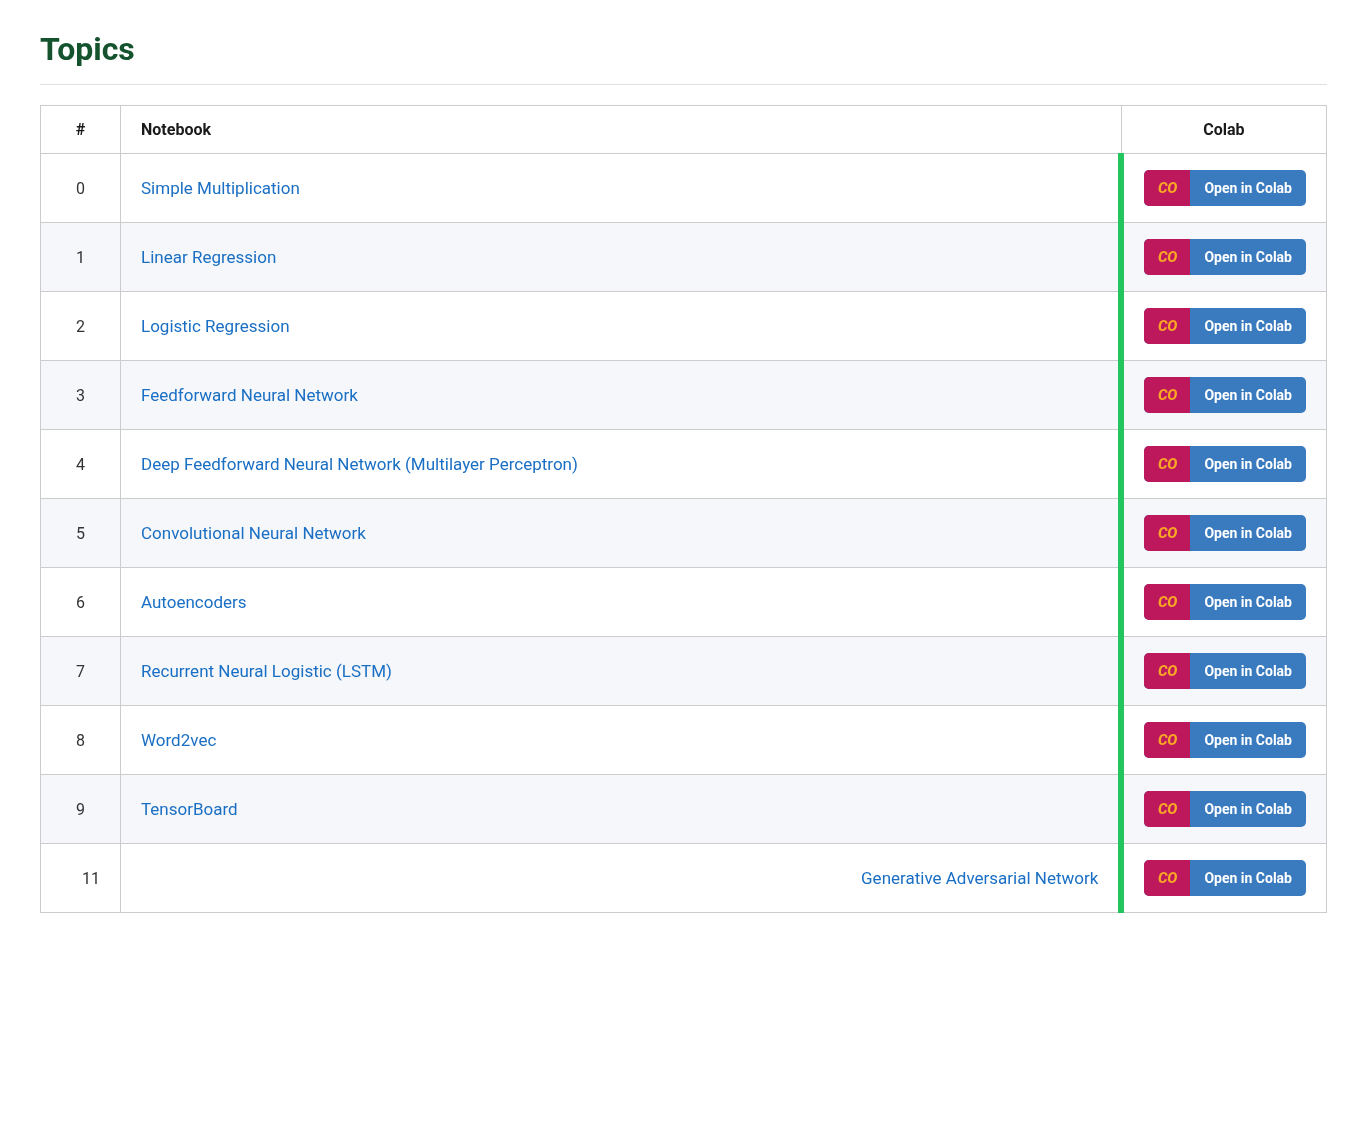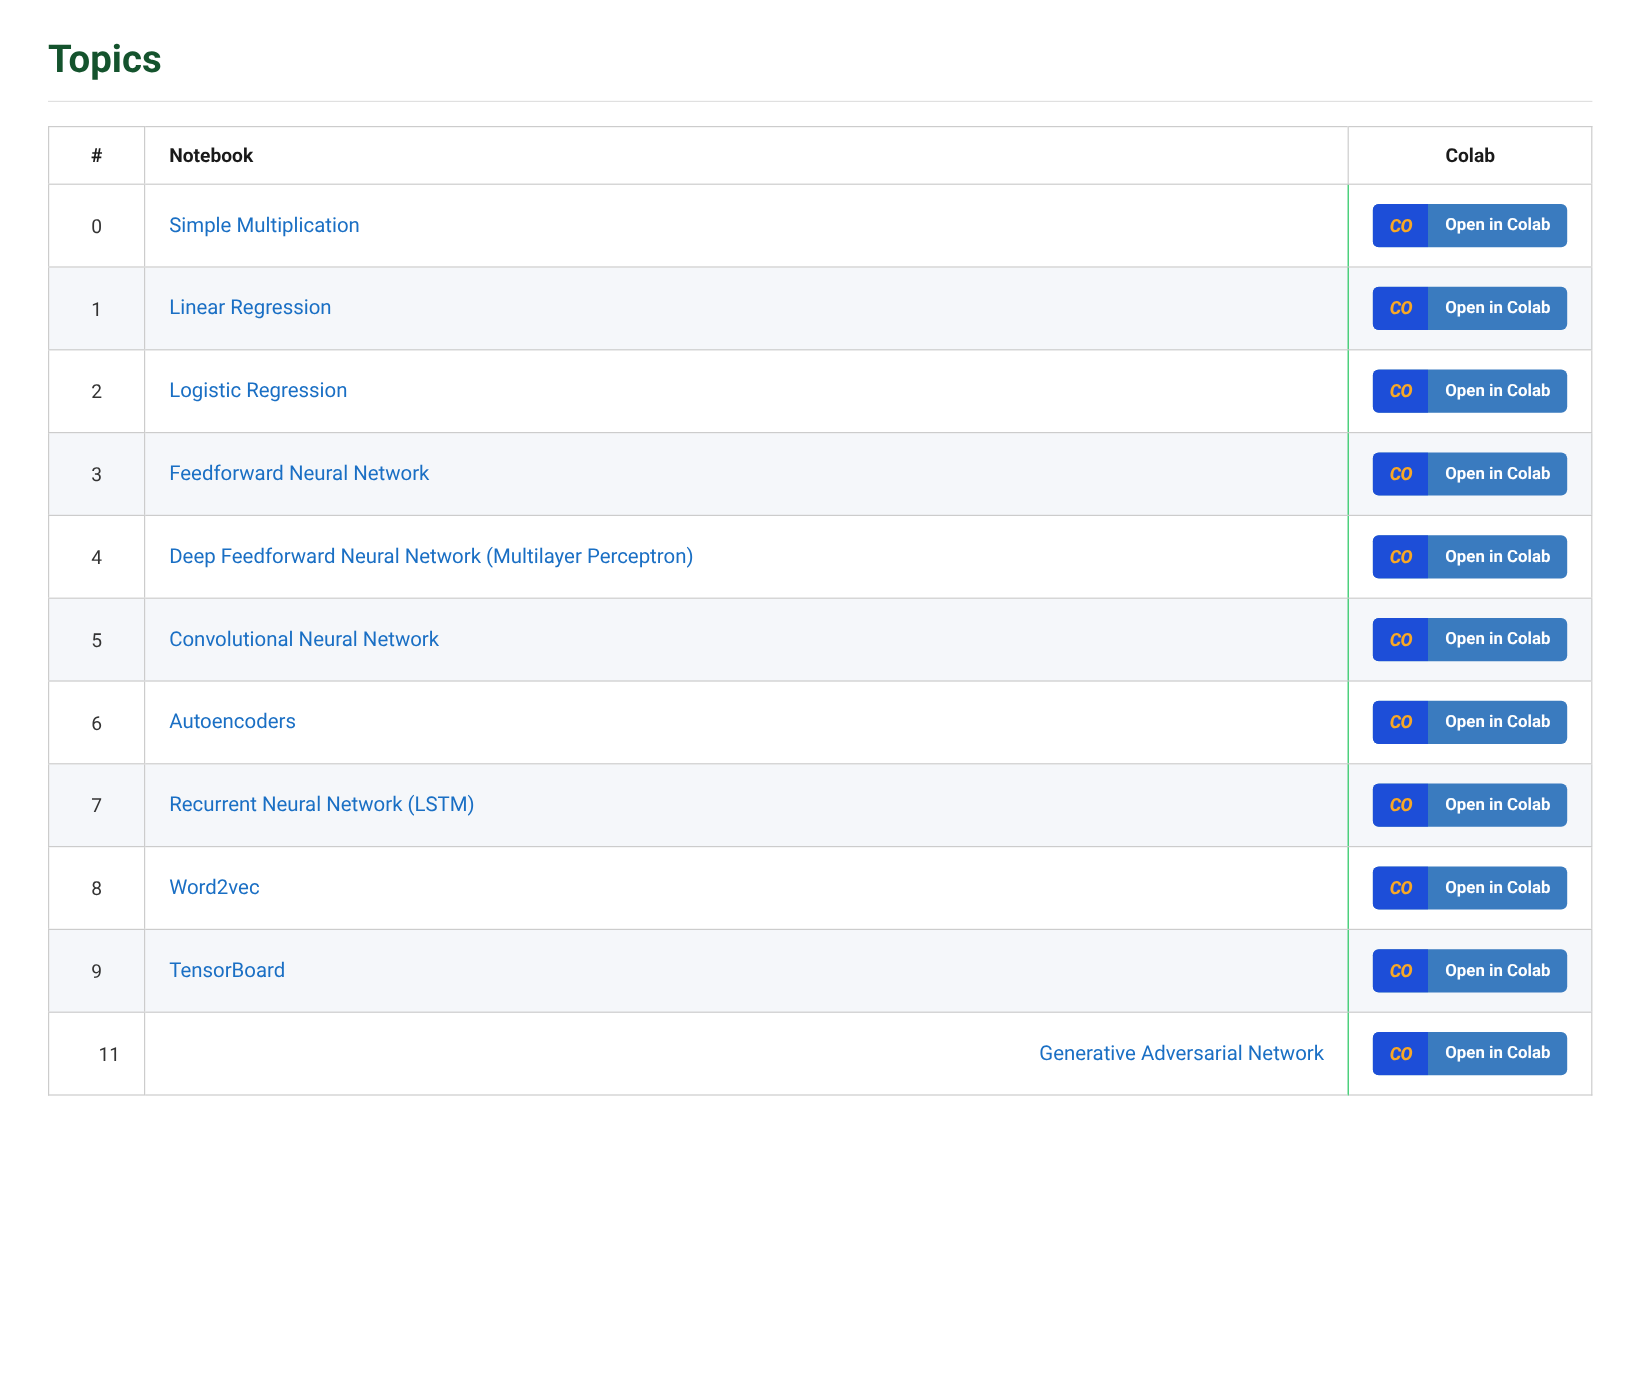--- a/index.html
+++ b/index.html
@@ -67,21 +67,21 @@
 
     .topics-table td.hash-cell {
       text-align: center;
       font-size: 16px;
       color: #333;
       width: 80px;
     }
 
     .topics-table td.notebook-cell {
       border-left: 1px solid #ccc;
-      border-right: 1px solid #22c55e;
+      border-right: 6px solid #22c55e;
     }
 
     .topics-table tr:nth-child(even) td {
       background: #f5f7fa;
     }
 
     .topics-table tr:nth-child(odd) td {
       background: #fff;
     }
 
@@ -103,21 +103,21 @@
       border: none;
       border-radius: 5px;
       cursor: pointer;
       padding: 0;
       overflow: hidden;
       text-decoration: none;
       min-width: 160px;
     }
 
     .colab-icon {
-      background: #1d4ed8;
+      background: #be185d;
       width: 46px;
       height: 36px;
       display: flex;
       align-items: center;
       justify-content: center;
       flex-shrink: 0;
     }
 
     .co-text {
       font-weight: 800;
@@ -220,21 +220,21 @@
         <td class="notebook-cell"><a class="notebook-link" href="#">Autoencoders</a></td>
         <td class="colab-cell"><a class="colab-btn" href="#">
             <div class="colab-icon">
               <span class="co-text">CO</span>
             </div>
             <span class="colab-label">Open in Colab</span>
           </a></td>
       </tr>
       <tr>
         <td class="hash-cell">7</td>
-        <td class="notebook-cell"><a class="notebook-link" href="#">Recurrent Neural Network (LSTM)</a></td>
+        <td class="notebook-cell"><a class="notebook-link" href="#">Recurrent Neural Logistic (LSTM)</a></td>
         <td class="colab-cell"><a class="colab-btn" href="#">
             <div class="colab-icon">
               <span class="co-text">CO</span>
             </div>
             <span class="colab-label">Open in Colab</span>
           </a></td>
       </tr>
       <tr>
         <td class="hash-cell">8</td>
         <td class="notebook-cell"><a class="notebook-link" href="#">Word2vec</a></td>

